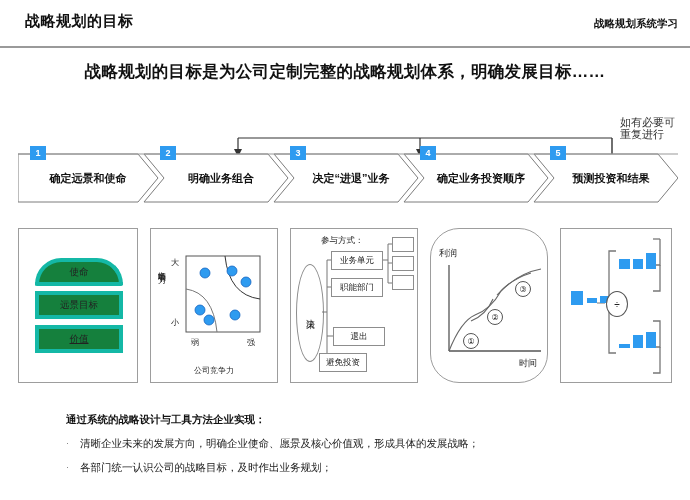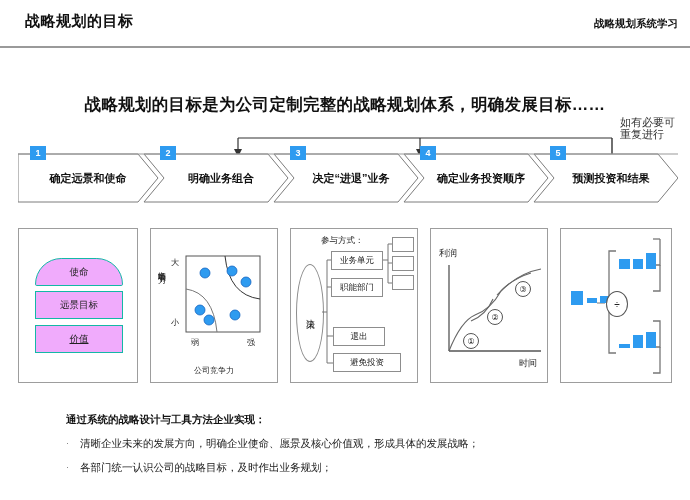--- a/index.html
+++ b/index.html
@@ -48,21 +48,21 @@
     top: 46px;
     width: 690px;
     height: 2px;
     background: #9a9a9a;
   }
 
   
   .main-title {
     position: absolute;
     left: 0;
-    top: 94px;
+    top: 61px;
     width: 690px;
     text-align: center;
     font-size: 16.5px;
     font-weight: bold;
     color: #111;
     letter-spacing: 0.3px;
   }
 
   
   .loop-note {
@@ -138,30 +138,30 @@
     position: absolute;
     top: 0;
     height: 155px;
     border: 1px solid #9d9d9d;
     background: #ffffff;
     box-sizing: border-box;
   }
   .p1 { left: 0px;   width: 120px; }
   .p2 { left: 132px; width: 128px; }
   .p3 { left: 272px; width: 128px; }
-  .p4 { left: 412px; width: 118px; }
+  .p4 { left: 412px; width: 118px; border-radius: 29px; }
   .p5 { left: 542px; width: 112px; }
 
   
   .stack-item {
     position: absolute;
     left: 16px;
     width: 88px;
-    border: 1px solid #14b8a6;
-    background: #f0abfc;
+    border: 4px solid #14b8a6;
+    background: #15803d;
     box-sizing: border-box;
     display: flex;
     align-items: center;
     justify-content: center;
     font-size: 9.5px;
     color: #222;
   }
   .stack-1 { top: 29px; height: 28px; border-radius: 44px 44px 3px 3px; }
   .stack-2 { top: 62px; height: 28px; }
   .stack-3 { top: 96px; height: 28px; text-decoration: underline; }
@@ -221,21 +221,21 @@
     box-sizing: border-box;
     display: flex;
     align-items: center;
     justify-content: center;
     font-size: 8.5px;
     color: #222;
   }
   .tn-1 { left: 40px; top: 22px;  width: 52px; height: 19px; }
   .tn-2 { left: 40px; top: 49px;  width: 52px; height: 19px; }
   .tn-3 { left: 42px; top: 98px;  width: 52px; height: 19px; }
-  .tn-4 { left: 42px; top: 124px; width: 68px; height: 19px; }
+  .tn-4 { left: 28px; top: 124px; width: 48px; height: 19px; }
   .tn-blank {
     position: absolute;
     left: 101px;
     width: 22px;
     height: 15px;
     border: 1px solid #8d8d8d;
     background: #fff;
     box-sizing: border-box;
   }
   .tb-1 { top: 8px; }

